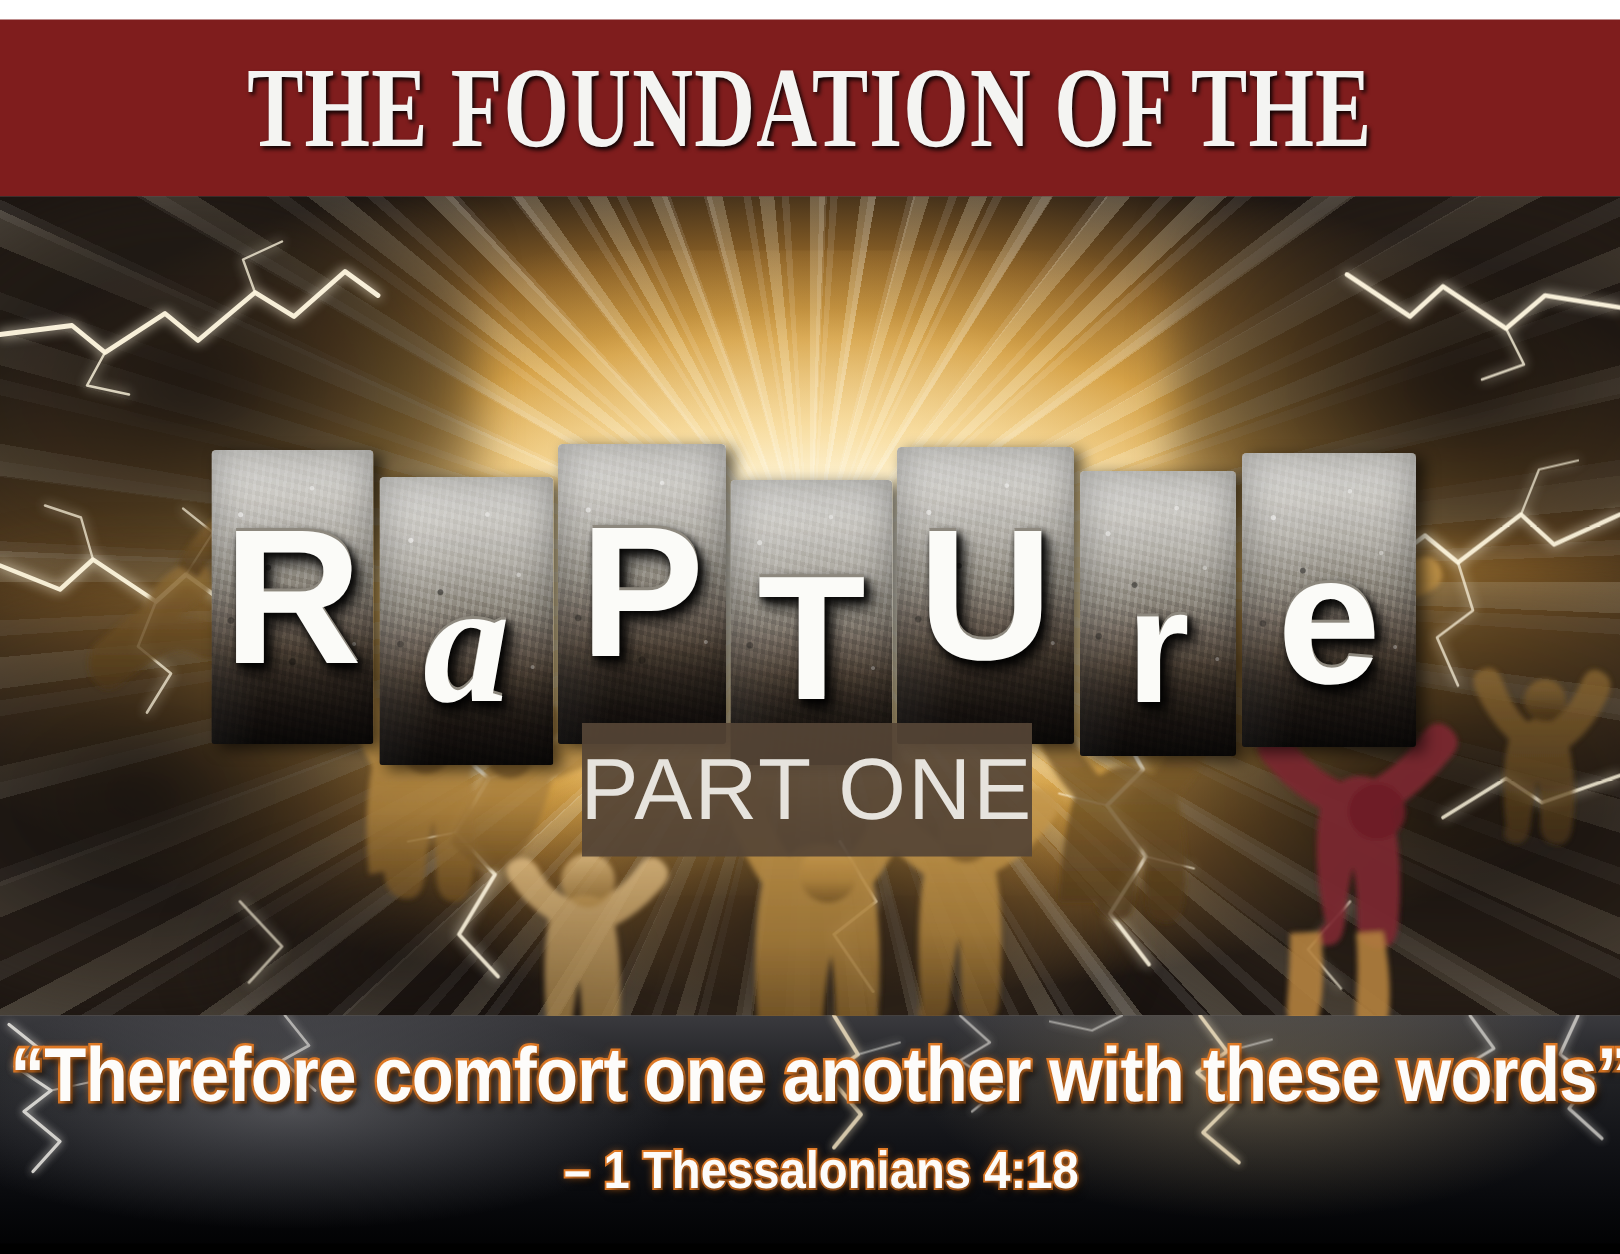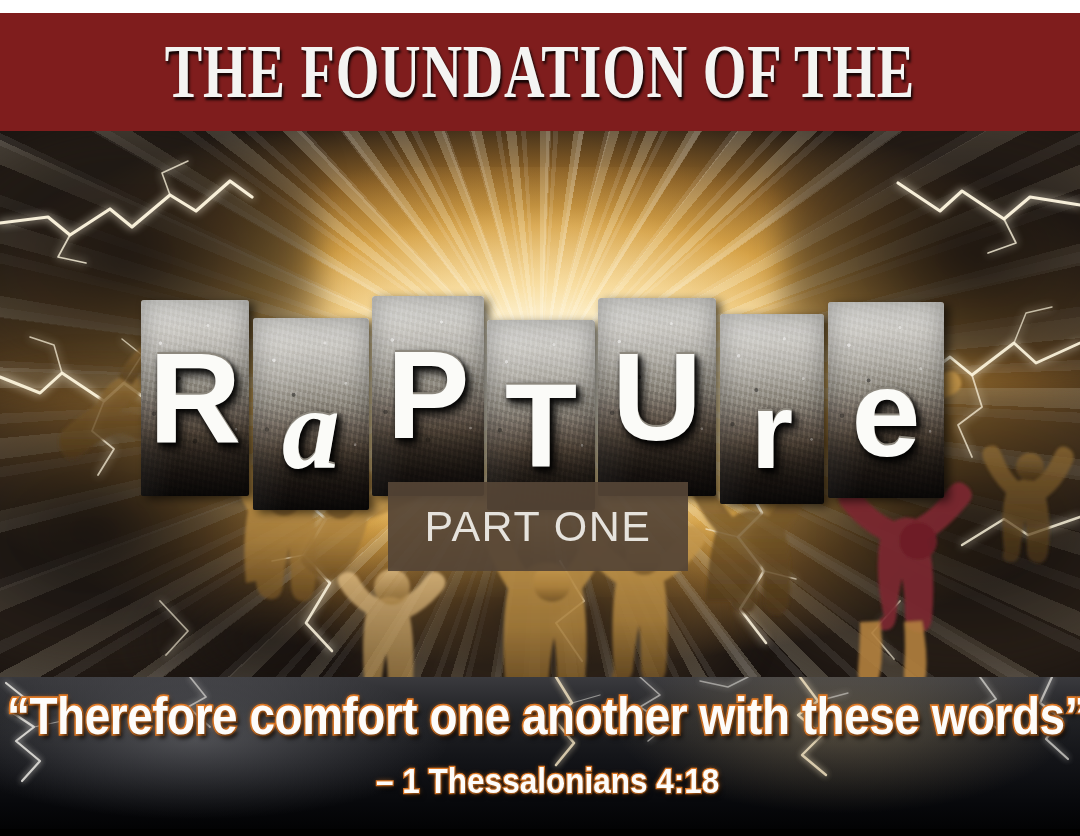--- a/index.html
+++ b/index.html
@@ -187,21 +187,21 @@
     width:300px; height:89px;
     background:rgba(85,69,54,0.93);
     display:flex;
     align-items:center;
     justify-content:center;
     z-index:9;
   }
   .part-text {
     font-family:"Liberation Sans", sans-serif;
     font-weight:normal;
-    font-size:43px;
+    font-size:58px;
     letter-spacing:1.5px;
     color:#e6e3dd;
     white-space:nowrap;
   }
 
   
   .figures { position:absolute; inset:0; z-index:5; pointer-events:none; }
 
   
   .verse-panel {

